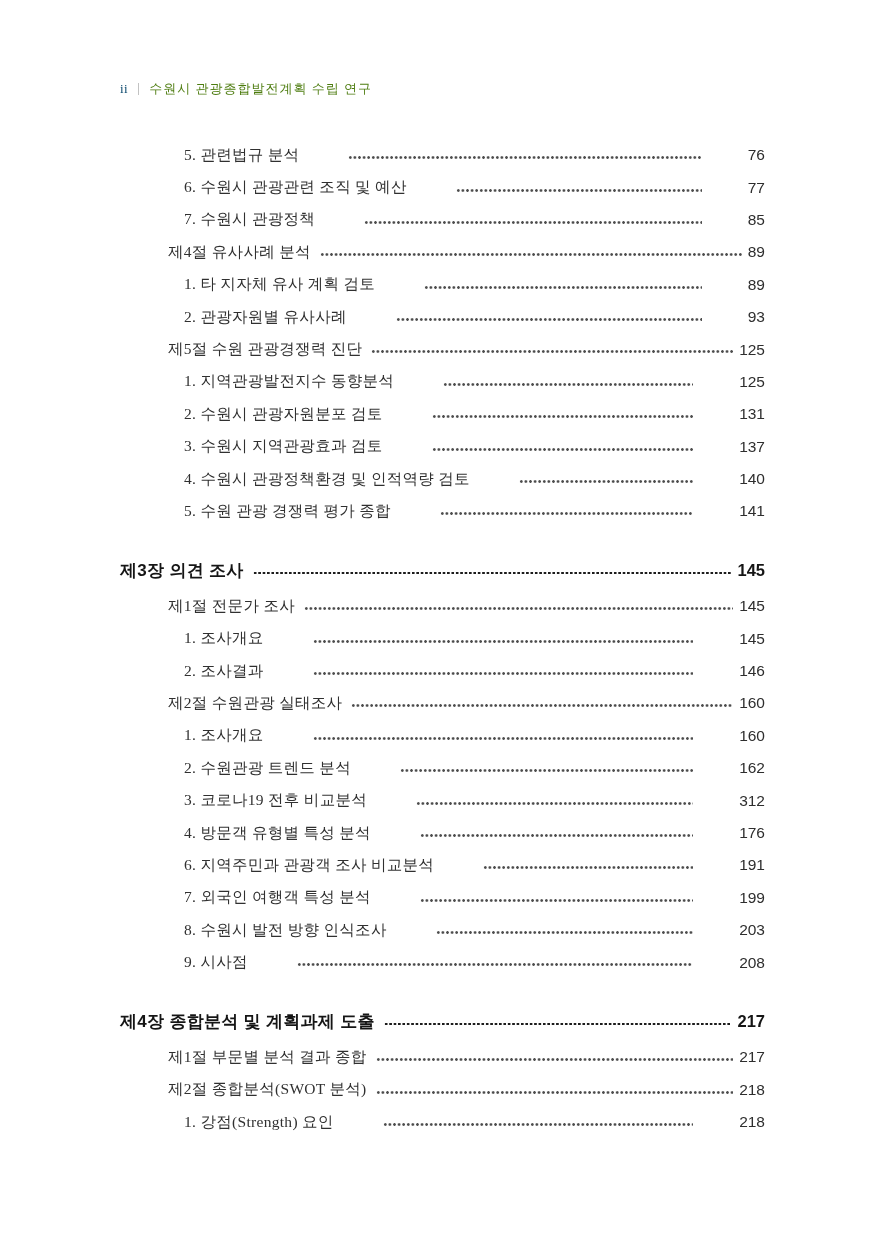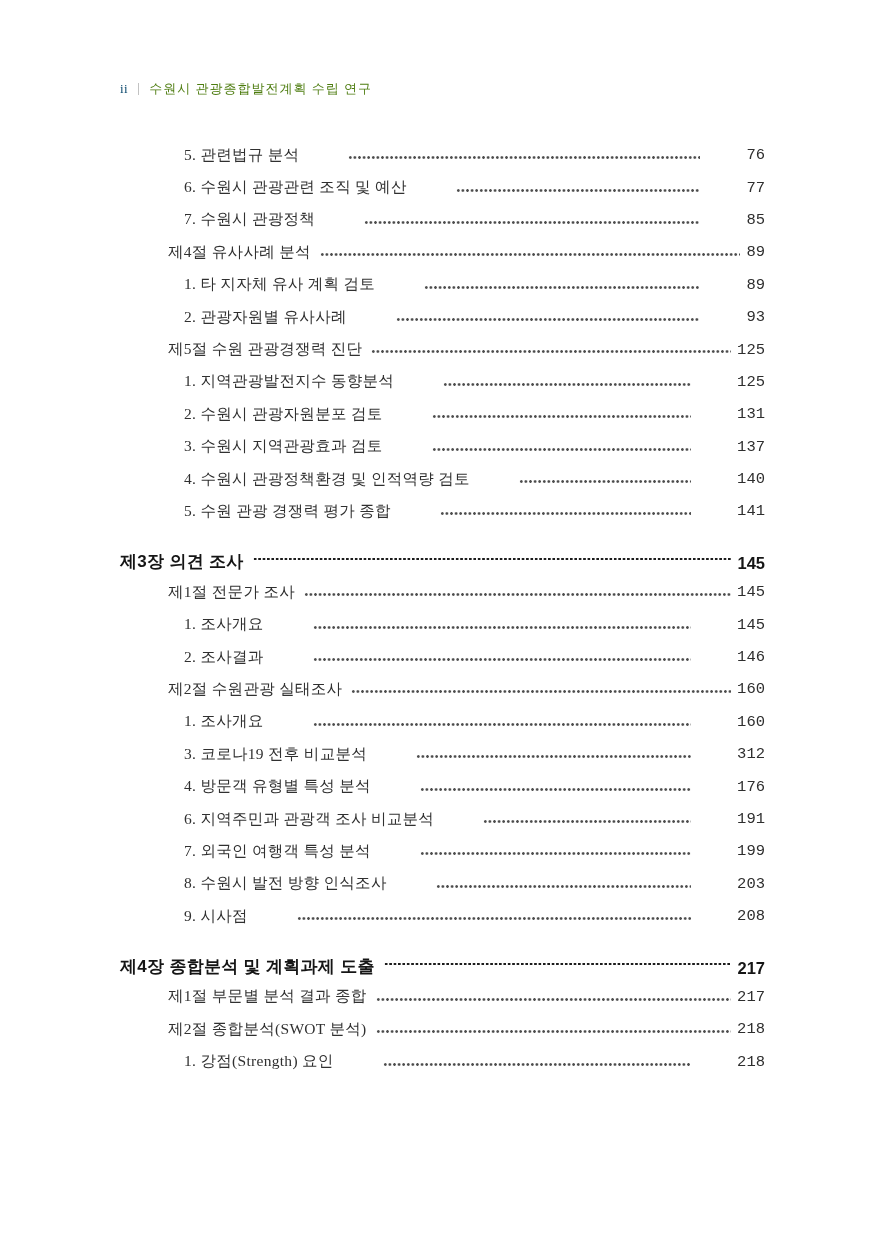--- a/index.html
+++ b/index.html
@@ -64,46 +64,45 @@
     flex: 1 1 auto;
     align-self: stretch;
     margin: 0 6px 0 9px;
     background-image: radial-gradient(circle, #4d4d4d 1.1px, transparent 1.45px);
     background-size: 4.6px 4.6px;
     background-repeat: repeat-x;
     background-position: left 58%;
   }
   .toc-row .pg {
     flex: 0 0 auto;
-    font-family: Liberation Mono, monospace;
+    font-family: Liberation Sans, sans-serif;
     font-size: 15.5px;
     color: #2e2e2e;
   }
 
   
   .toc-row.level-item {
     padding-left: 64px;
     font-size: 15.5px;
     gap: 40px;
   }
   
   .toc-row.level-section {
     padding-left: 48px;
     font-size: 15.5px;
   }
   
   .toc-row.level-chapter {
     padding-left: 0;
-    margin-top: 13px;
+    margin-top: 27px;
     margin-bottom: 3px;
     font-family: "Liberation Sans", "DejaVu Sans", sans-serif;
     font-weight: bold;
     font-size: 17px;
     color: #151515;
-    align-items: flex-end;
   }
   .toc-row.level-chapter .leader {
     background-image: radial-gradient(circle, #1c1c1c 1.2px, transparent 1.55px);
     background-size: 4.4px 4.4px;
   }
   .toc-row.level-chapter .pg {
     font-family: "Liberation Sans", "DejaVu Sans", sans-serif;
     font-weight: bold;
     font-size: 16.5px;
     color: #151515;
@@ -203,20 +202,25 @@
       <span class="lbl">제2절 수원관광 실태조사</span>
       <span class="leader"></span>
       <span class="pg">160</span>
     </div>
     <div class="toc-row level-item">
       <span class="lbl">1. 조사개요</span>
       <span class="leader"></span>
       <span class="pg">160</span>
     </div>
     <div class="toc-row level-item">
+      <span class="lbl">2. 수원관광 트렌드 분석</span>
+      <span class="leader"></span>
+      <span class="pg">162</span>
+    </div>
+    <div class="toc-row level-item">
       <span class="lbl">3. 코로나19 전후 비교분석</span>
       <span class="leader"></span>
       <span class="pg">312</span>
     </div>
     <div class="toc-row level-item">
       <span class="lbl">4. 방문객 유형별 특성 분석</span>
       <span class="leader"></span>
       <span class="pg">176</span>
     </div>
     <div class="toc-row level-item">

